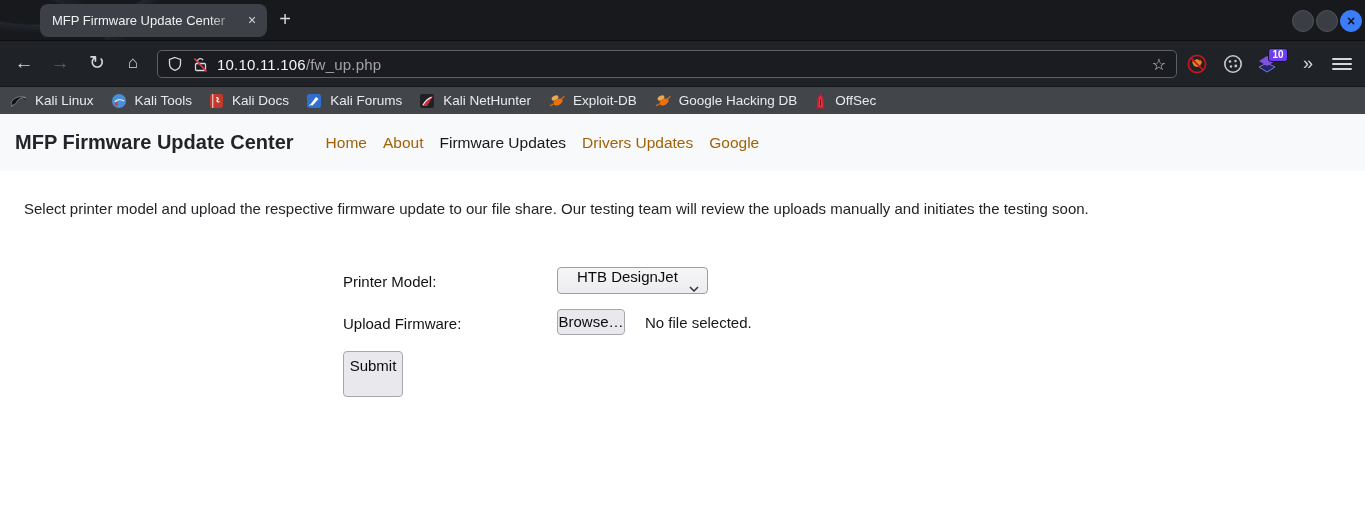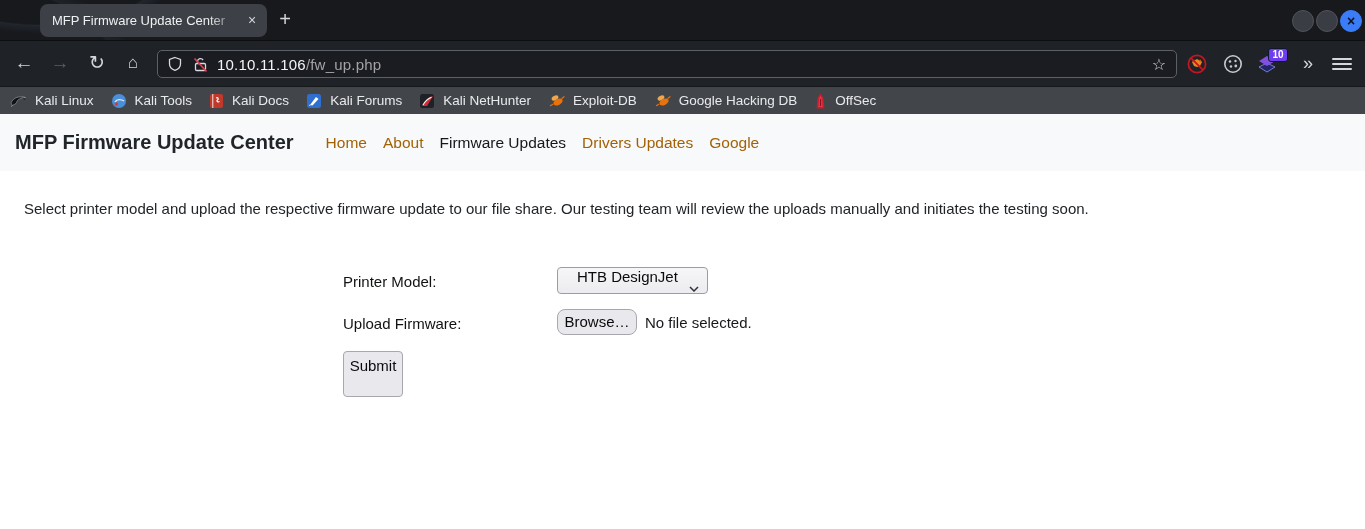--- a/index.html
+++ b/index.html
@@ -66,21 +66,21 @@
   .nav-link.active { color:#14181c; }
   .intro { position:absolute; left:24px; top:86px; font-size:15px; color:#212529; white-space:nowrap; }
 
   .form-label { position:absolute; left:343px; font-size:15px; color:#101214; }
   .select { position:absolute; left:557px; top:153px; width:151px; height:27px;
             background:linear-gradient(#f6f6f8,#ececf0); border:1px solid #999ea6; border-radius:4px;
             font-size:15px; color:#0b0b0d; display:flex; padding-left:19px; }
   .select .chev { position:absolute; right:8px; top:10px; }
   .btn { position:absolute; background:#e9e9ed; border:1px solid #a7a7b0; border-radius:4px;
          font-size:15px; color:#0b0b0d; text-align:center; font-family:"Liberation Sans",sans-serif; }
-  .browse-btn { left:557px; top:195px; width:80px; height:26px; line-height:24px;border-radius:8px; }
+  .browse-btn { left:557px; top:195px; width:68px; height:26px; line-height:24px; }
   .file-status { position:absolute; left:645px; top:200px; font-size:15px; color:#17181b; }
   .submit-btn { left:343px; top:237px; width:60px; height:46px; line-height:28px; }
 </style>
 </head>
 <body>
 
 <div class="stage">
 
   <div class="titlebar">
     <div class="tab">

